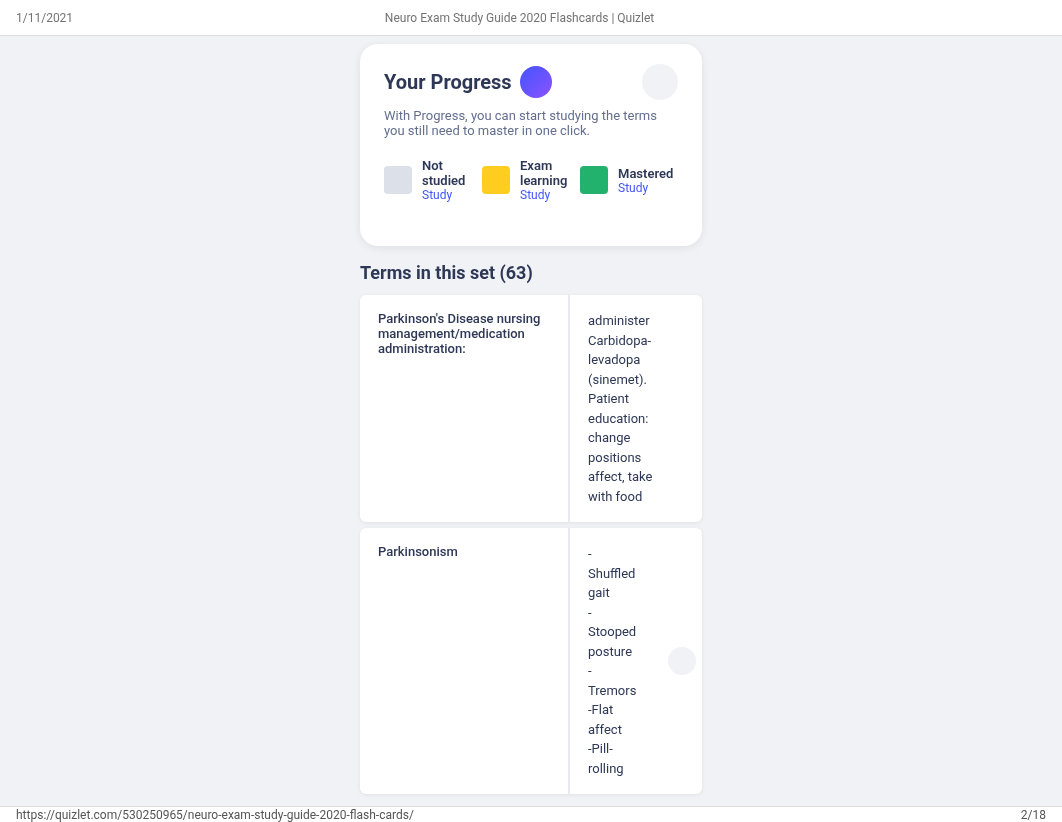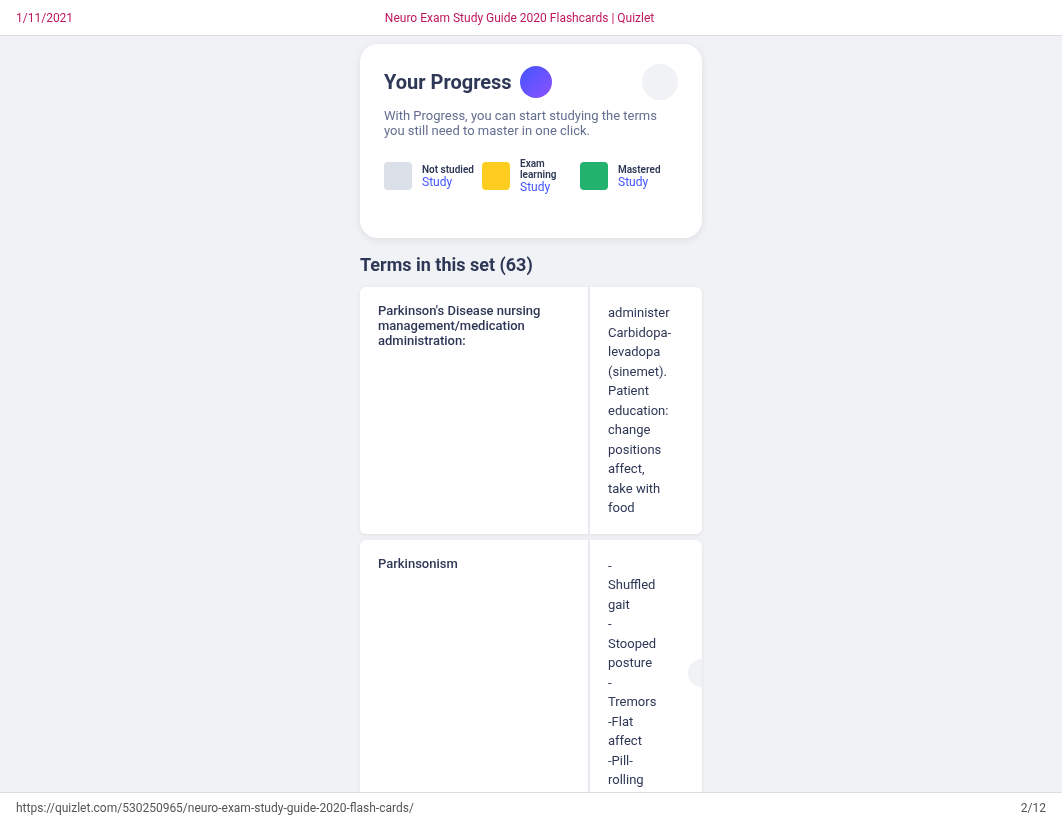--- a/index.html
+++ b/index.html
@@ -17,30 +17,30 @@
     #top-bar {
       position: fixed;
       top: 0; left: 0; right: 0;
       height: 36px;
       background: white;
       display: flex;
       align-items: center;
       justify-content: space-between;
       padding: 0 16px;
       font-size: 12px;
-      color: #be185d;
+      color: #737373;
       z-index: 100;
       border-bottom: 1px solid #ddd;
     }
 
     
     #bottom-bar {
       position: fixed;
       bottom: 0; left: 0; right: 0;
-      height: 30px;
+      height: 16px;
       background: white;
       display: flex;
       align-items: center;
       justify-content: space-between;
       padding: 0 16px;
       font-size: 12px;
       color: #555;
       border-top: 1px solid #ddd;
       z-index: 100;
       margin-top: 28px;
@@ -121,21 +121,21 @@
     .cat-not-studied .category-color-box { background: #dce0e8; }
     .cat-still-learning .category-color-box { background: #ffcd1f; }
     .cat-mastered .category-color-box { background: #23b26d; }
 
     .category-info {
       display: flex;
       flex-direction: column;
     }
 
     .category-label {
-      font-size: 10px;
+      font-size: 13px;
       font-weight: 600;
       color: #2e3856;
     }
 
     .category-action {
       font-size: 12px;
       color: #4255ff;
       cursor: pointer;
     }
 
@@ -175,21 +175,21 @@
       background: white;
       border-radius: 6px;
       margin-bottom: 6px;
       display: flex;
       align-items: stretch;
       box-shadow: 0 1px 4px rgba(0,0,0,0.07);
       overflow: hidden;
     }
 
     .flashcard-term {
-      width: 230px;
+      width: 210px;
       padding: 16px 18px;
       font-size: 13px;
       color: #2e3856;
       font-weight: 500;
       border-right: 2px solid #e8eaf0;
       flex-shrink: 0;
     }
 
     .flashcard-definition {
       flex: 1;
@@ -287,14 +287,14 @@
             <div class="action-circle"></div>
           </div>
         </div>
       </div>
   </div>
 
 </div>
 
 <div id="bottom-bar">
   <span>https://quizlet.com/530250965/neuro-exam-study-guide-2020-flash-cards/</span>
-  <span>2/12</span>
+  <span>2/18</span>
 </div>
 
 </body></html>

